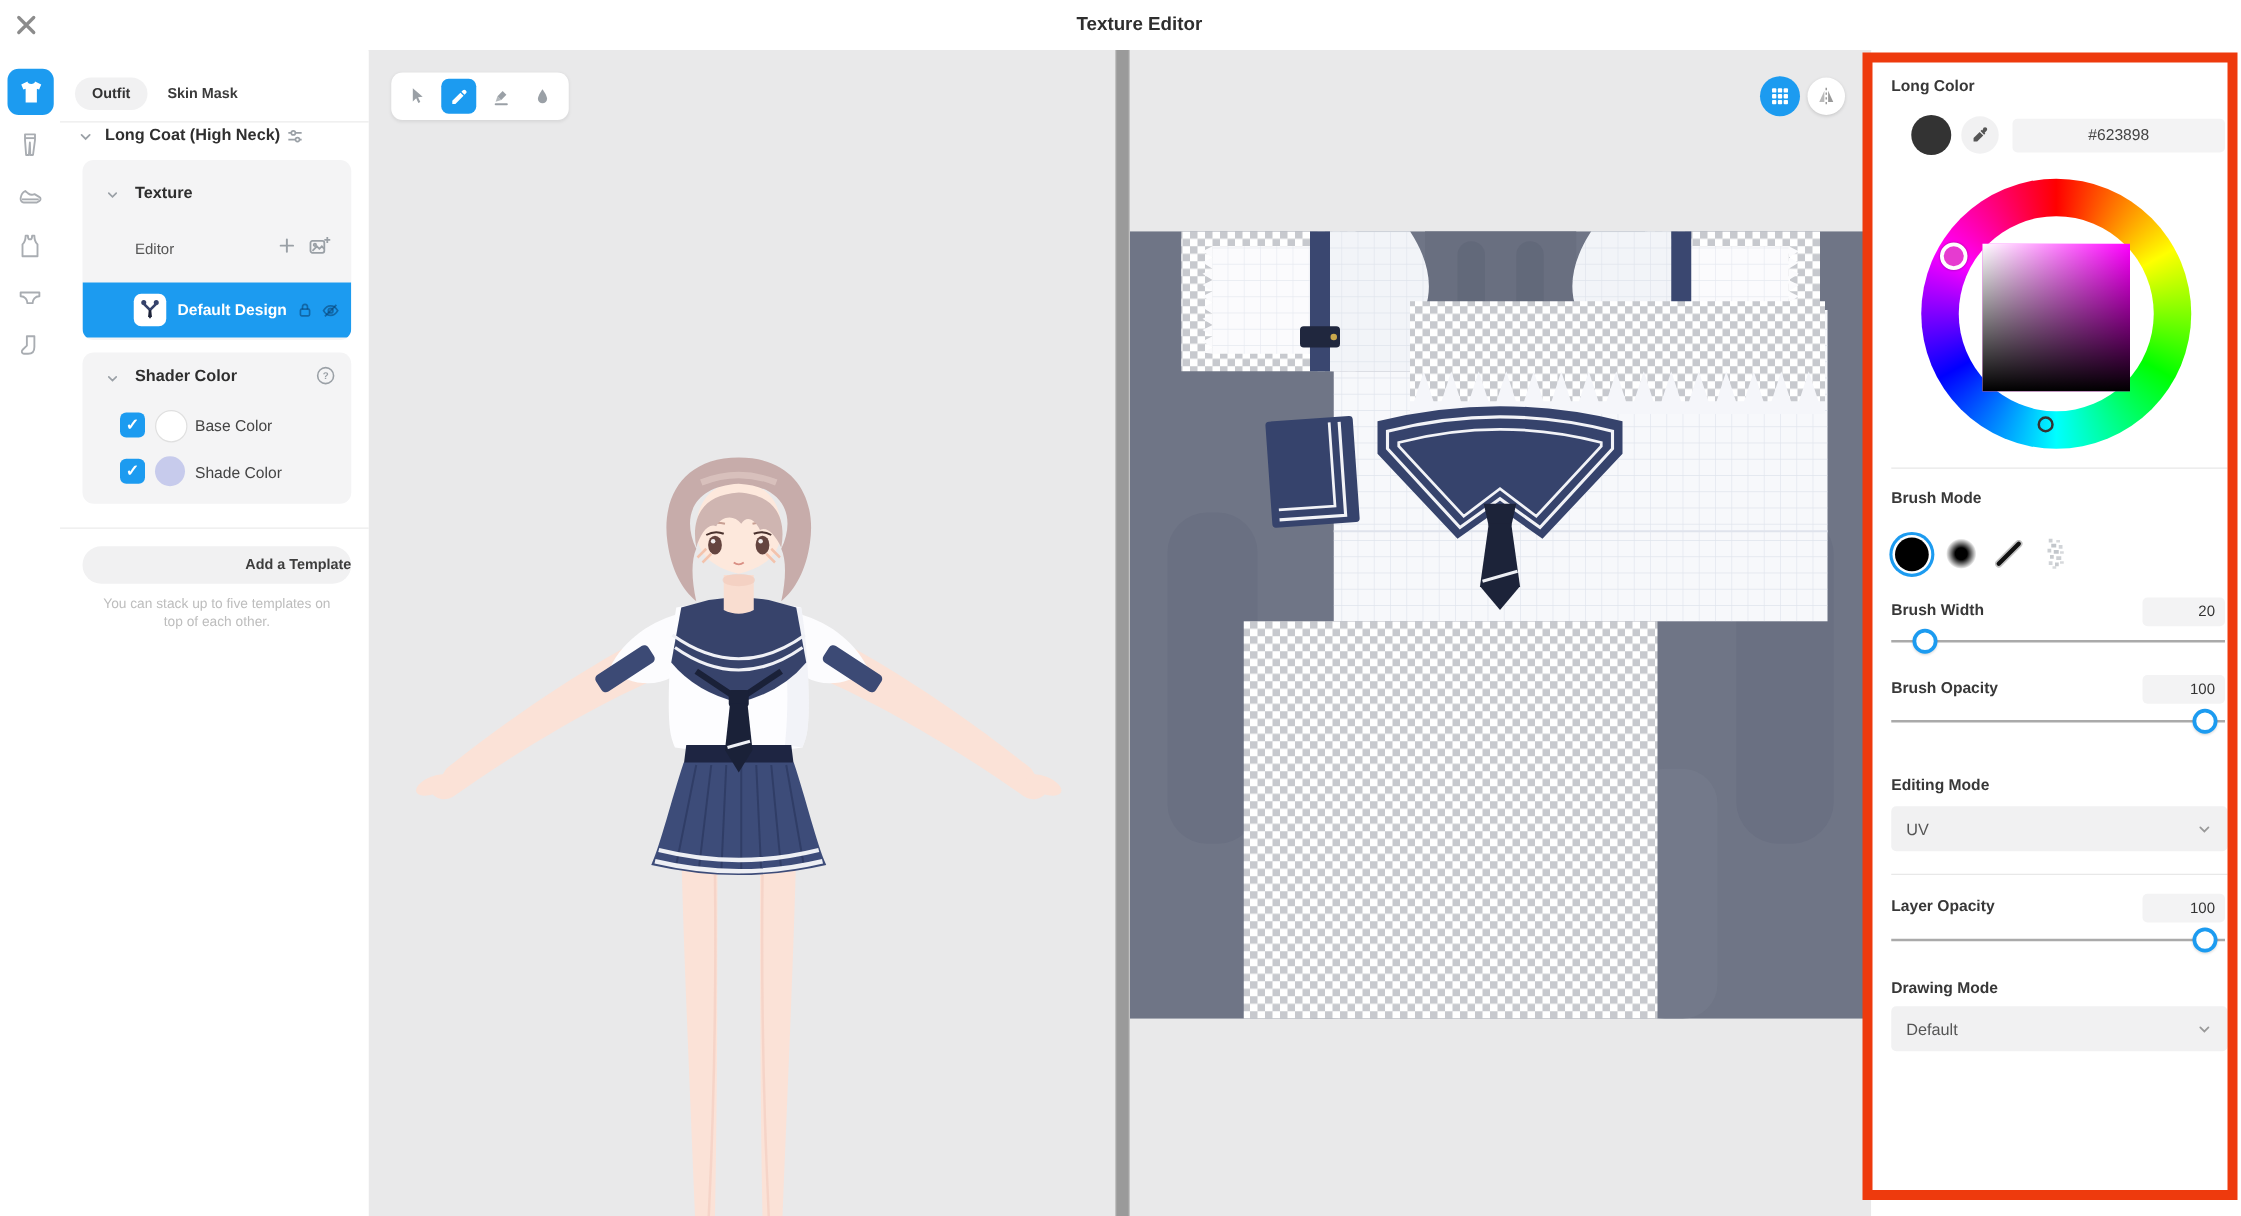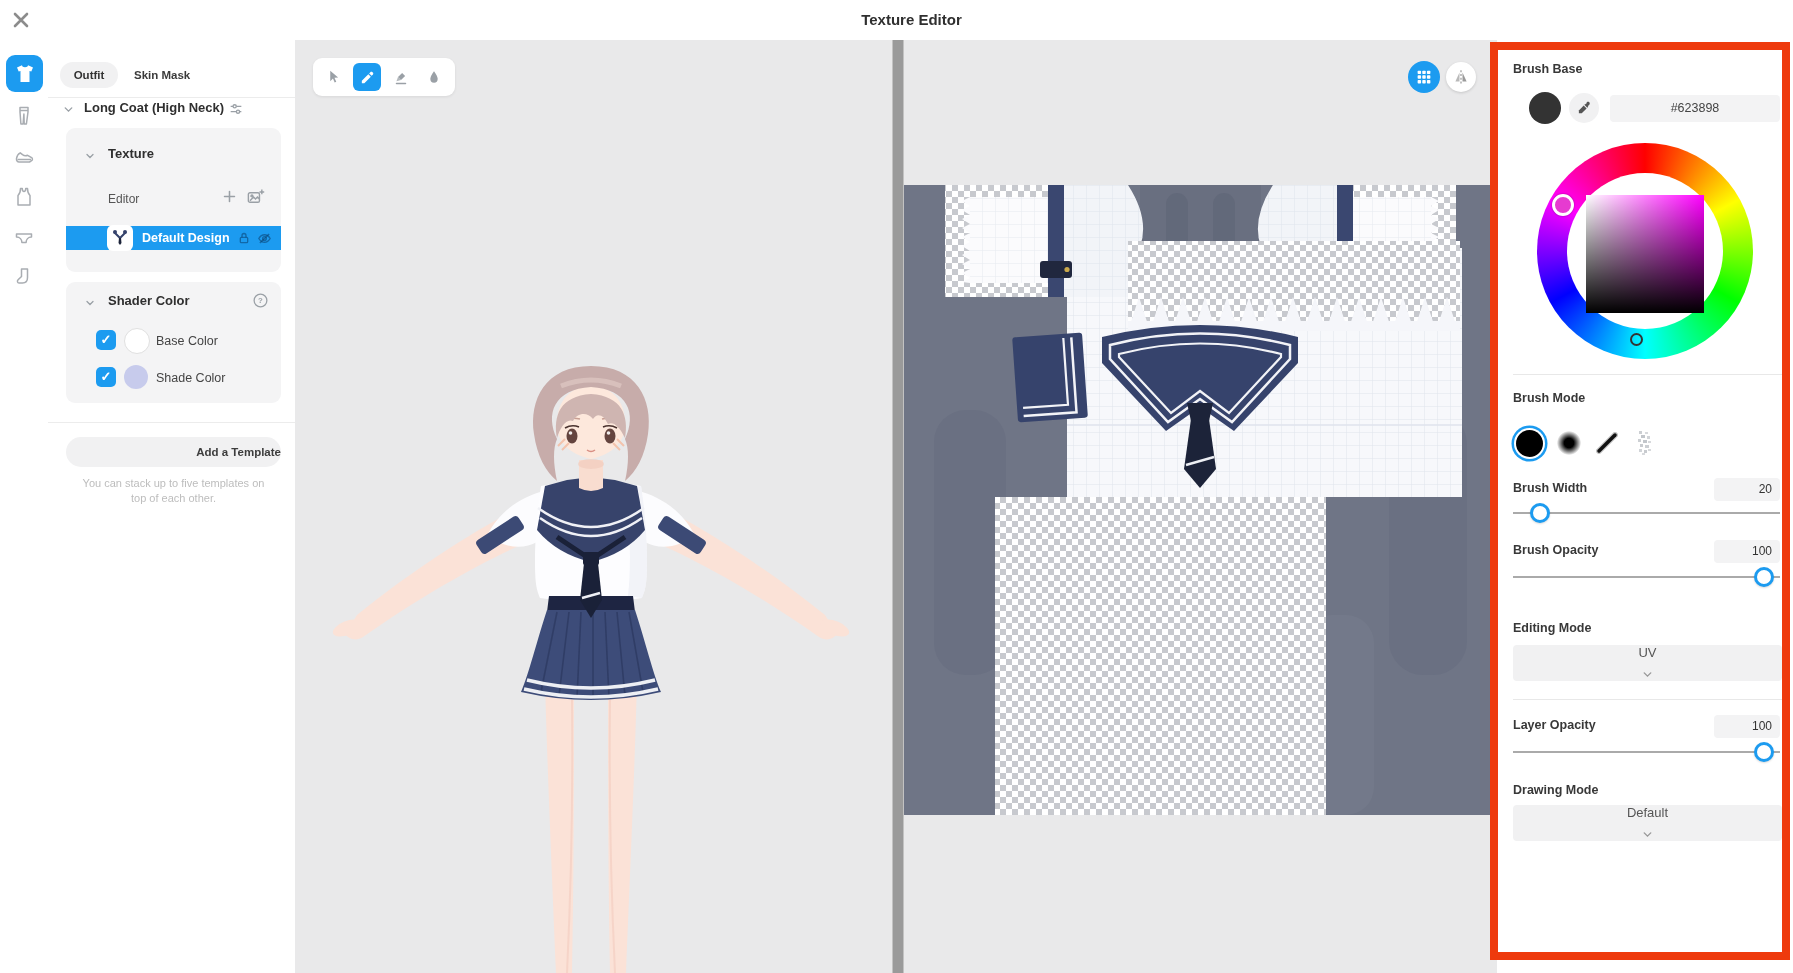--- a/index.html
+++ b/index.html
@@ -25,21 +25,21 @@
   .tabs-border{left:48px;top:97px;width:247px;height:1px;background:#ececec;}
   .tab-pill{left:60px;top:62px;width:58px;height:26px;background:#F1F1F2;border-radius:13px;
             font-weight:700;font-size:11.5px;color:#333;text-align:center;line-height:26px;}
   .tab-plain{left:134px;top:62px;height:26px;font-weight:700;font-size:11.5px;color:#3b3b3b;line-height:26px;}
   .selector-label{left:84px;top:99px;font-weight:700;font-size:13px;color:#2f2f2f;line-height:18px;}
   .card{background:#F4F4F5;border-radius:9px;overflow:hidden;}
   .card1{left:66px;top:128px;width:215px;height:144px;}
   .card2{left:66px;top:282px;width:215px;height:121px;}
   .card-title{position:absolute;left:42px;font-weight:700;font-size:13px;color:#2f2f2f;}
   .layers-label{position:absolute;left:42px;top:64px;font-size:12px;color:#555;}
-  .layer-row{position:absolute;left:0;top:98px;width:215px;height:24px;background:#1C9BF0;
+  .layer-row{position:absolute;left:0;top:98px;width:215px;height:44px;background:#1C9BF0;
              display:flex;align-items:center;}
   .layer-name{margin-left:8px;color:#fff;font-weight:700;font-size:12.5px;flex:1;}
   .layer-thumb{margin-left:40px;width:28px;height:28px;}
   .row-label{position:absolute;left:90px;font-size:12.5px;color:#444;}
   .cb{position:absolute;left:30px;width:20px;height:20px;border-radius:5px;background:#cfd3d8;}
   .cb[data-checked="true"]{background:#1C9BF0;}
   .cb[data-checked="true"]::after{content:"✓";position:absolute;left:0;top:0;width:20px;height:20px;
       color:#fff;font-size:13px;font-weight:700;text-align:center;line-height:20px;}
   .swatch-circle{position:absolute;left:58px;width:24px;height:24px;border-radius:50%;}
   .divider-lp{left:48px;top:422px;width:247px;height:1px;background:#ececec;}
@@ -86,21 +86,21 @@
   .brush-solid{width:27px;height:27px;border-radius:50%;background:#000;box-shadow:0 0 0 2px #fff,0 0 0 4.5px #1C9BF0;}
   .brush-soft{width:24px;height:24px;border-radius:50%;
               background:radial-gradient(circle,#000 0%,#000 28%,rgba(0,0,0,0) 72%);}
   .slider{position:absolute;width:267px;height:20px;}
   .slider .track{position:absolute;left:0;top:9px;width:100%;height:2px;background:#aaa;}
   .slider .thumb{position:absolute;top:10px;width:20px;height:20px;border-radius:50%;background:#fff;
                  border:3px solid #1C9BF0;box-sizing:border-box;transform:translate(-50%,-50%);
                  box-shadow:0 1px 2px rgba(0,0,0,.15);cursor:pointer;}
   .dropdown{position:absolute;left:1513px;width:269px;height:36px;background:#F1F1F2;border-radius:4px;
             display:flex;align-items:center;justify-content:space-between;padding:0 12px;box-sizing:border-box;
-            font-size:13px;color:#555;cursor:pointer;flex-direction:column;}
+            font-size:13px;color:#555;cursor:pointer;}
   .annotation{left:1490px;top:42px;width:300px;height:918px;border:8px solid #EE3A0D;
               box-sizing:border-box;pointer-events:none;z-index:50;}
 </style>
 </head>
 <body>
 
 <div id="app">
 
   <div class="abs titlebar"></div>
   <div class="abs title">Texture Editor</div>
@@ -440,21 +440,21 @@
       <svg width="18" height="18" viewBox="0 0 24 24">
           <path d="M10 6 L10 18 L4.5 18 Z" fill="#b9b9b9"></path>
           <path d="M14 6 L19.5 18 L14 18 Z" fill="#9a9a9a"></path>
           <path d="M12 3 V21" stroke="#9a9a9a" stroke-width="1.6" stroke-dasharray="2.5 2.5"></path>
         </svg>
     </span>
   </div>
 
   <div class="abs right-panel"></div>
 
-  <div class="rp-label abs" style="left:1513px;top:62px">Brush Base</div>
+  <div class="rp-label abs" style="left:1513px;top:62px">Long Color</div>
   <div class="abs brush-swatch" style="background: rgb(51, 51, 51);"></div>
   <div class="abs eyedrop-btn">
     <span>
       <svg width="16" height="16" viewBox="0 0 24 24" fill="#555">
           <path d="M16.2 3.3 C17.2 2.3 18.9 2.3 19.9 3.3 C20.9 4.3 20.9 6 19.9 7 L17.6 9.3 L18.4 10.1 L16.9 11.6 L12.6 7.3 L14.1 5.8 L14.9 6.6 Z"></path>
           <path d="M11.6 8.3 L15.9 12.6 L8.6 19.9 L4.3 19.9 L4.3 15.6 Z"></path>
         </svg>
     </span>
   </div>
   <div class="abs hex-field">#623898</div>

